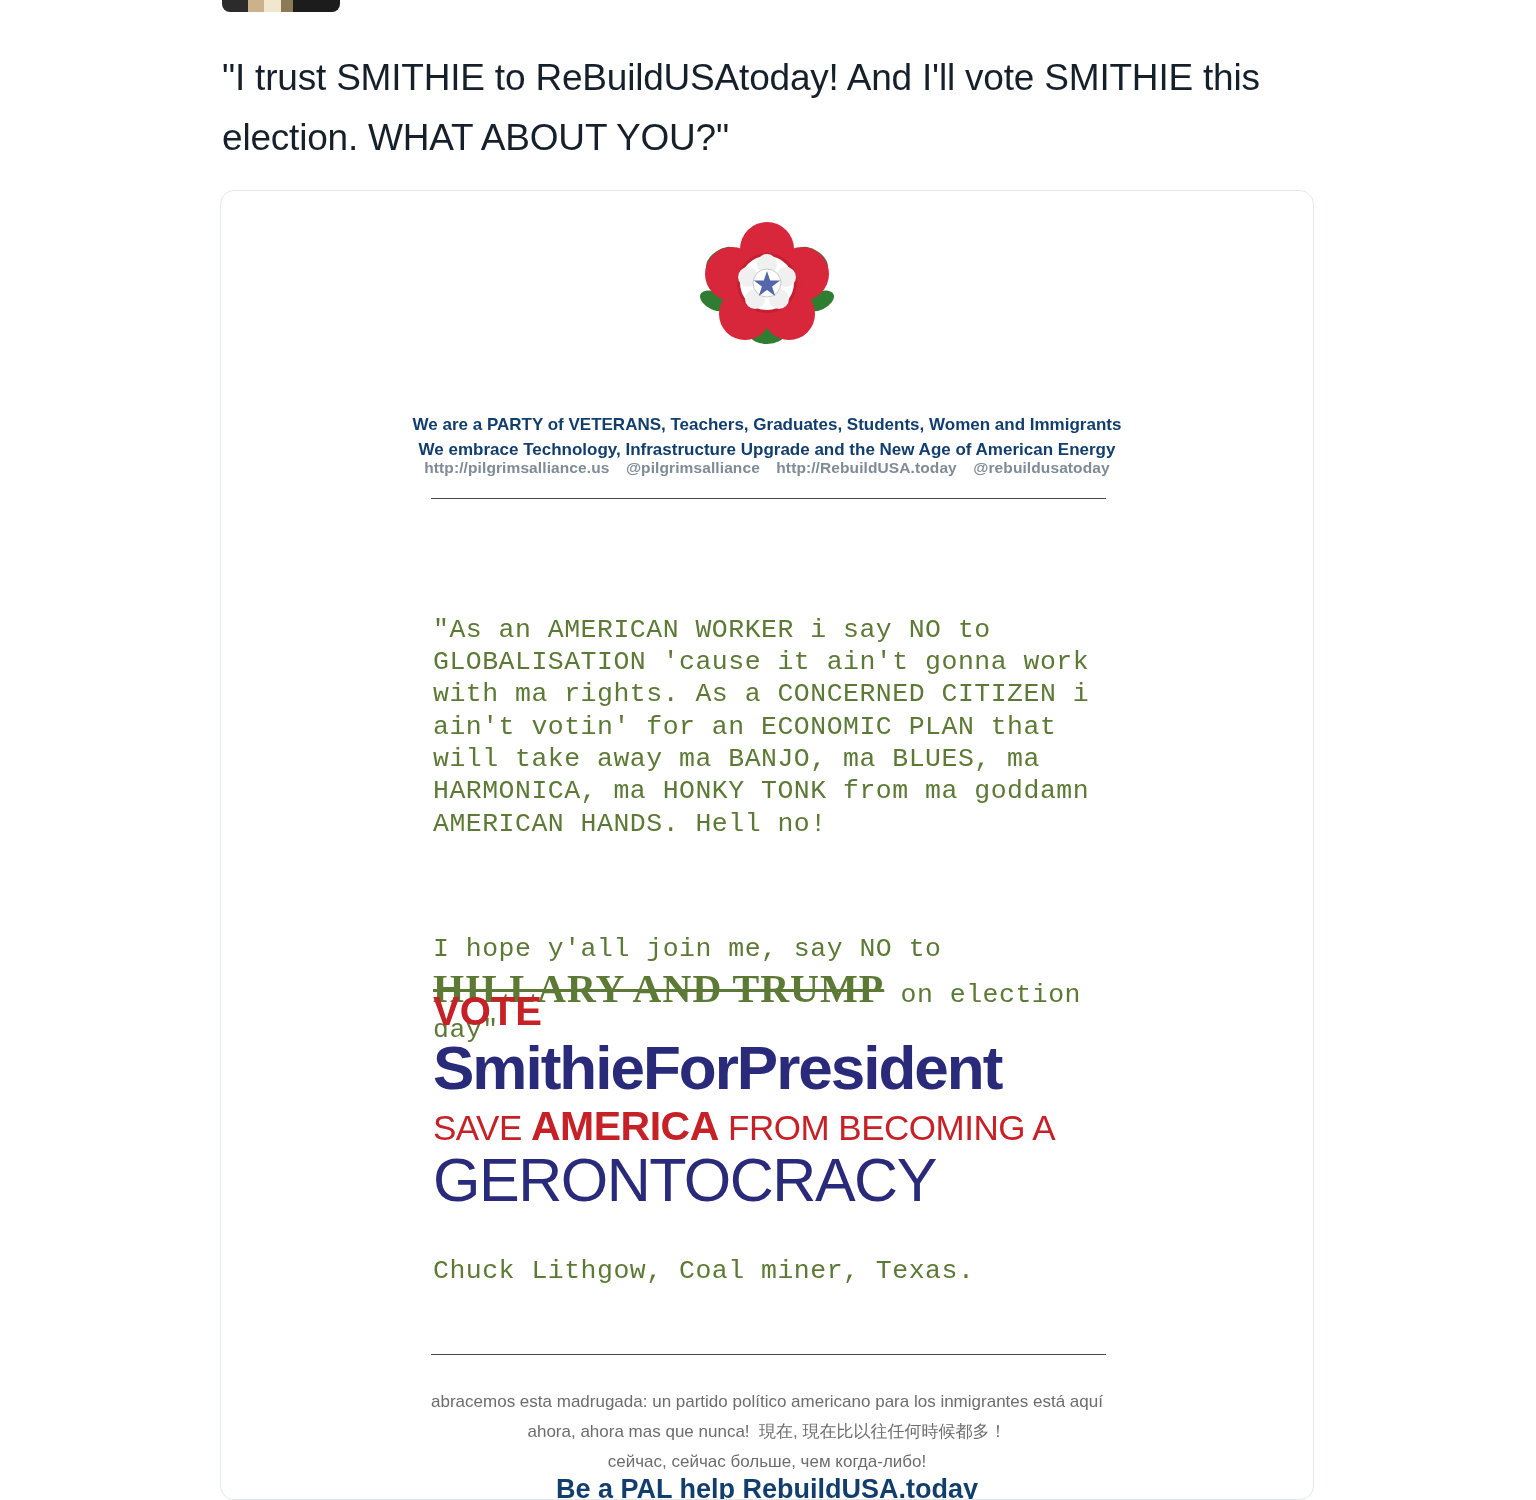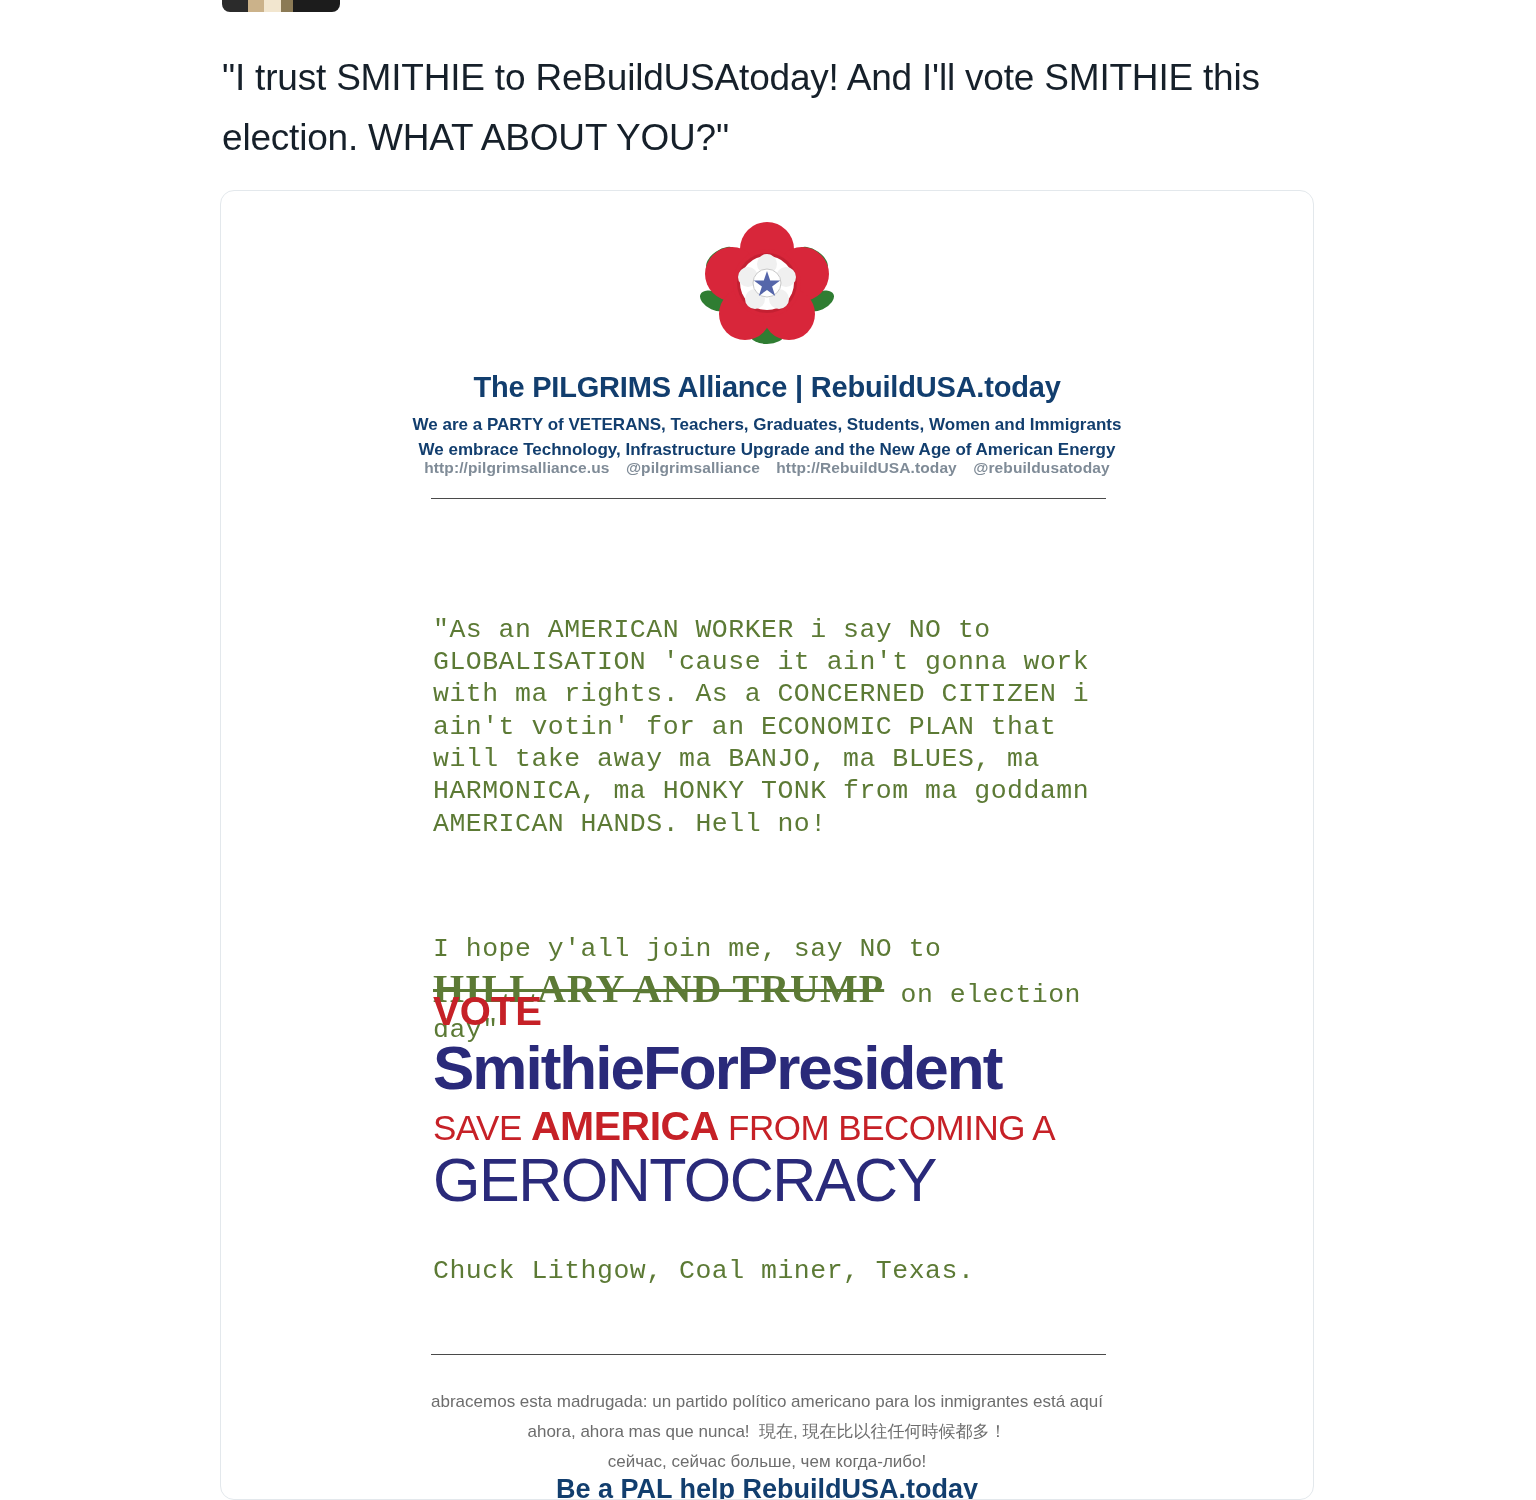--- a/index.html
+++ b/index.html
@@ -267,21 +267,20 @@
           <circle cx="58" cy="80" r="10"></circle>
           <circle cx="82" cy="80" r="10"></circle>
         </g>
         <circle cx="70" cy="64" r="14" fill="#ffffff" stroke="#c9c9c9" stroke-width="1"></circle>
 
         <polygon points="70,52 73.2,61.5 83.2,61.5 75.1,67.4 78.2,76.9 70,71 61.8,76.9 64.9,67.4 56.8,61.5 66.8,61.5" fill="#5566aa"></polygon>
       </svg>
     </div>
   </div>
 
-  <div class="org-title">The PILGRIMS Alliance | RebuildUSA.today</div>
 
   <div class="org-lines">
     <div>We are a PARTY of VETERANS, Teachers, Graduates, Students, Women and Immigrants</div>
     <div>We embrace Technology, Infrastructure Upgrade and the New Age of American Energy</div>
   </div>
 
   <div class="org-links">
     <span>http://pilgrimsalliance.us</span>
     <span>@pilgrimsalliance</span>
     <span>http://RebuildUSA.today</span>

